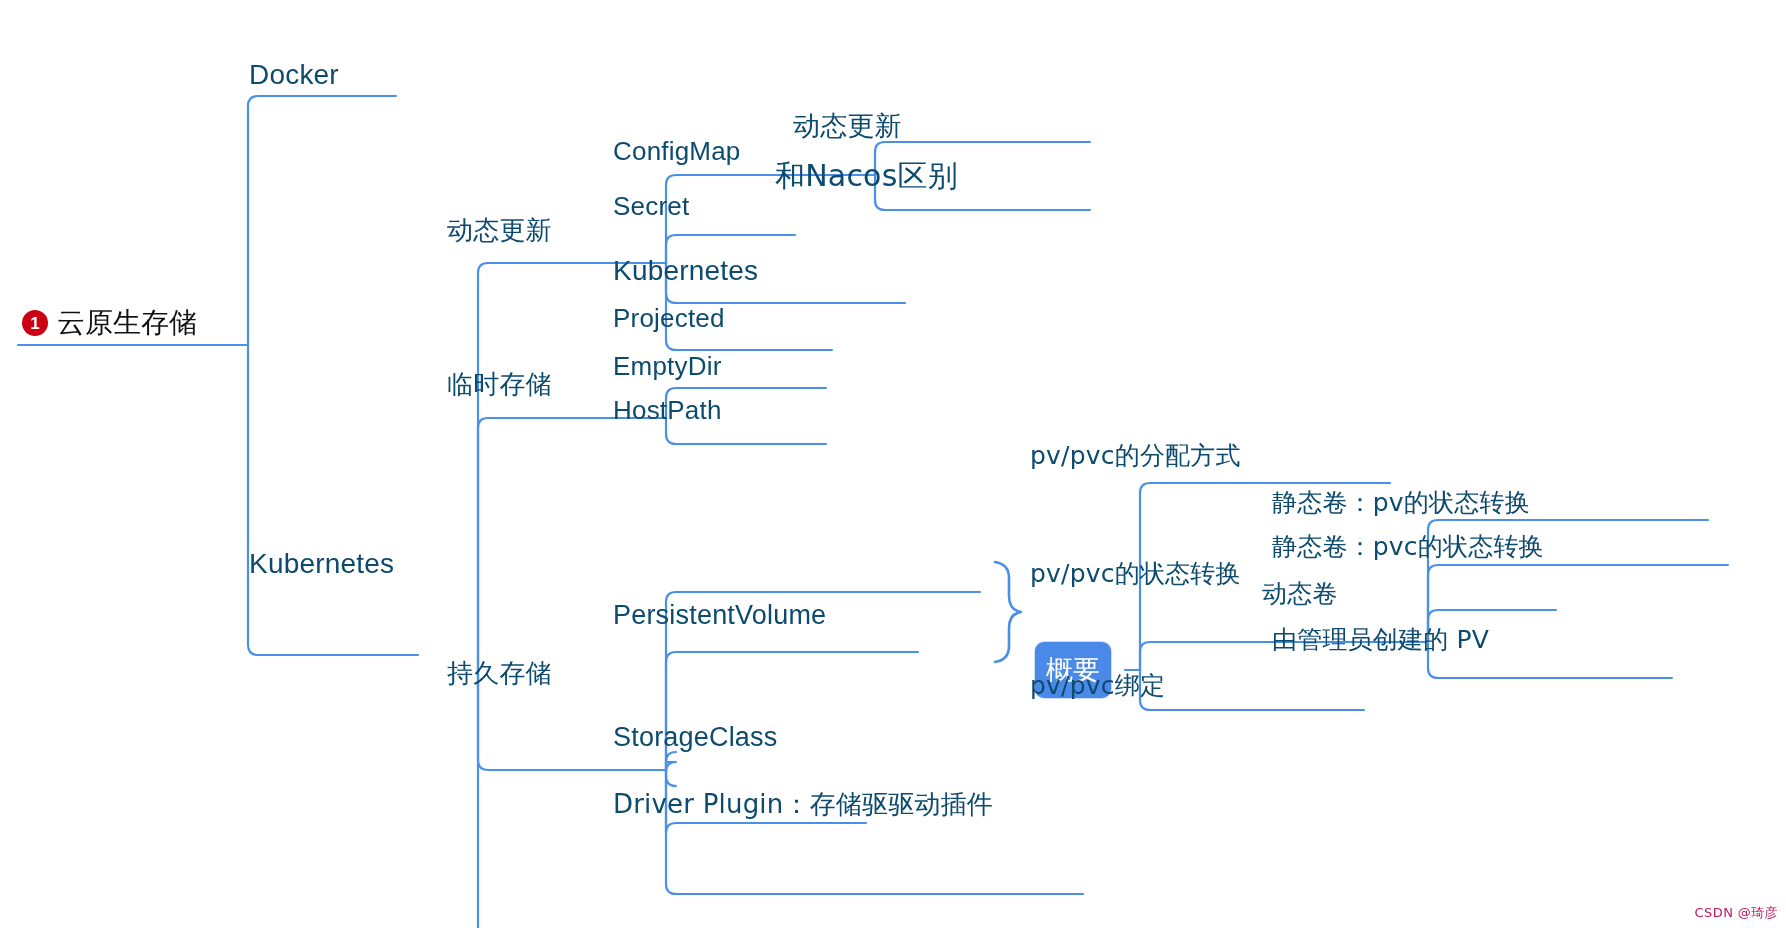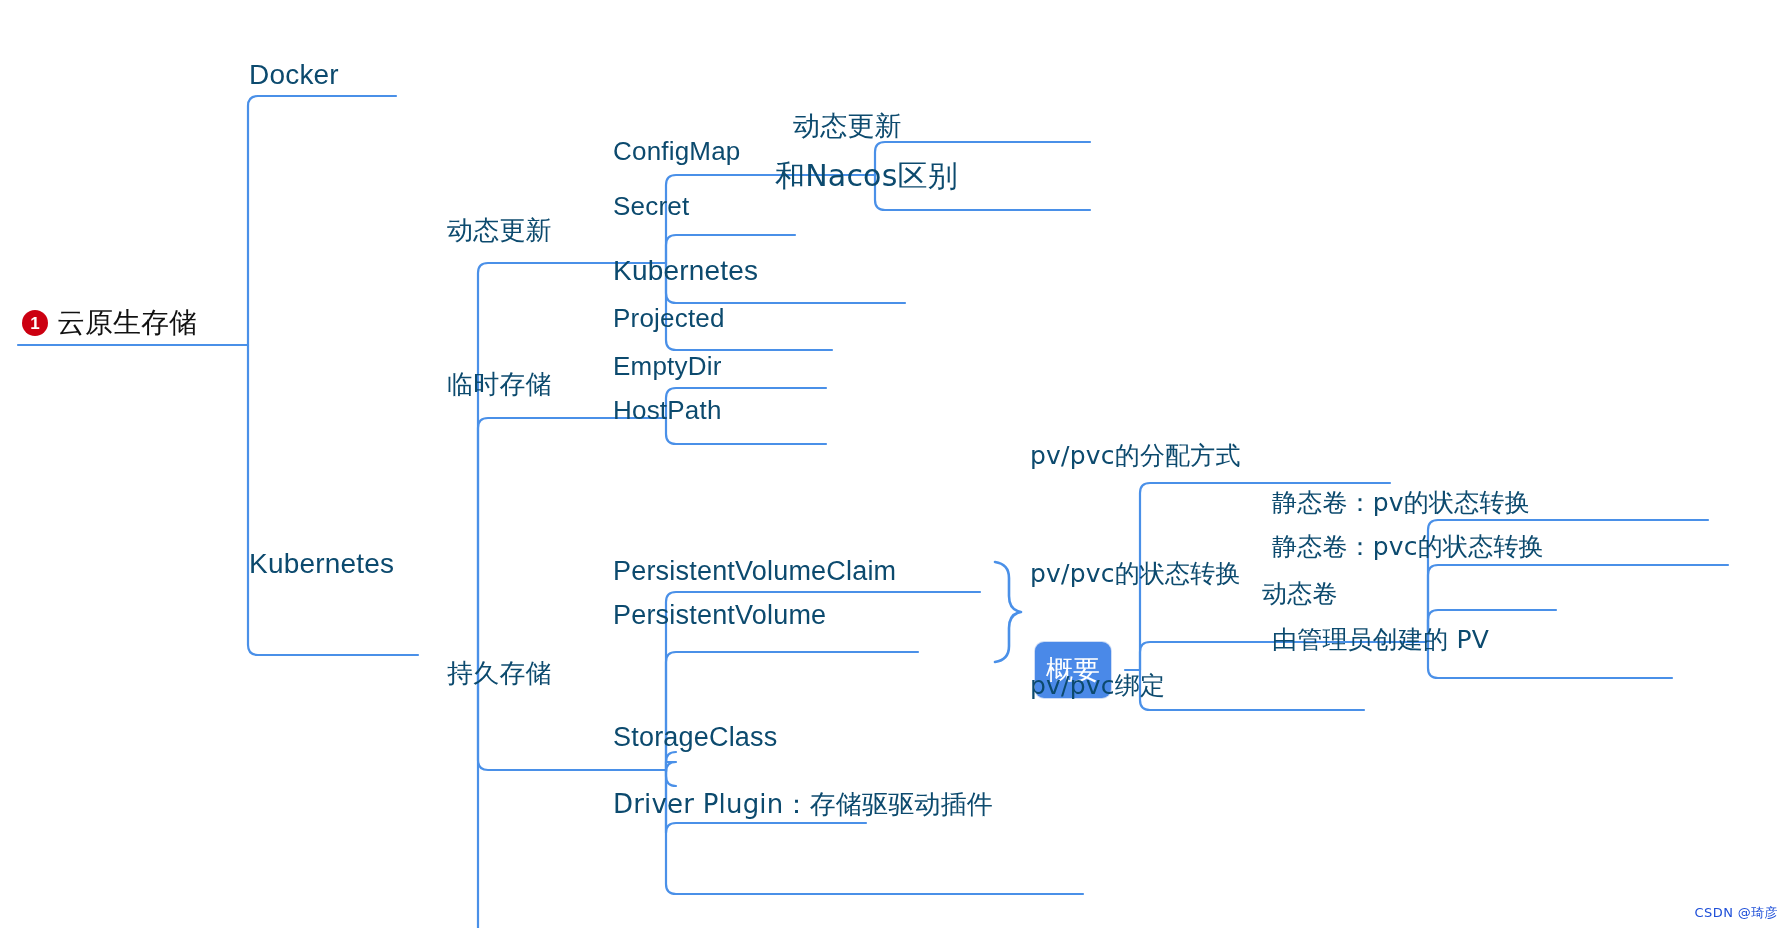--- a/index.html
+++ b/index.html
@@ -71,21 +71,21 @@
     justify-content: center;
     font-size: 27px;
     font-family: "DejaVu Sans", "Liberation Sans", sans-serif;
     box-shadow: 0 0 0 1px rgba(60,120,220,0.25);
   }
   .watermark {
     position: absolute;
     right: 8px;
     bottom: 6px;
     font-size: 13px;
-    color: #1d4ed8;
+    color: #be185d;
     font-family: "DejaVu Sans", "Liberation Sans", sans-serif;
     letter-spacing: 0.4px;
   }
 </style>
 </head>
 <body>
 
 <div id="canvas">
 
   <svg id="wires" viewBox="0 0 1786 928">
@@ -160,21 +160,20 @@
   <div class="node" style="left:613px; top:304px; font-size:26px;">Projected</div>
 
   <div class="node cn" style="left:793px; top:110px; font-size:27px;">动态更新</div>
 
   <div class="node cn" style="left:775px; top:159px; font-size:30px;">和Nacos区别</div>
 
   <div class="node" style="left:613px; top:352px; font-size:26px;">EmptyDir</div>
 
   <div class="node" style="left:613px; top:396px; font-size:26px;">HostPath</div>
 
-  <div class="node" style="left:613px; top:556px; font-size:27px;">PersistentVolumeClaim</div>
 
   <div class="node" style="left:613px; top:600px; font-size:27px;">PersistentVolume</div>
 
   <div class="node" style="left:613px; top:722px; font-size:27px;">StorageClass</div>
 
   <div class="node cn" style="left:613px; top:770px; font-size:26px;margin-top:20px;">Driver Plugin：存储驱驱动插件</div>
 
   <div class="summary-box" style="left:1035px; top:642px; width:76px; height:56px;">概要</div>
 
   <div class="node cn" style="left:1030px; top:442px; font-size:25px;">pv/pvc的分配方式</div>

